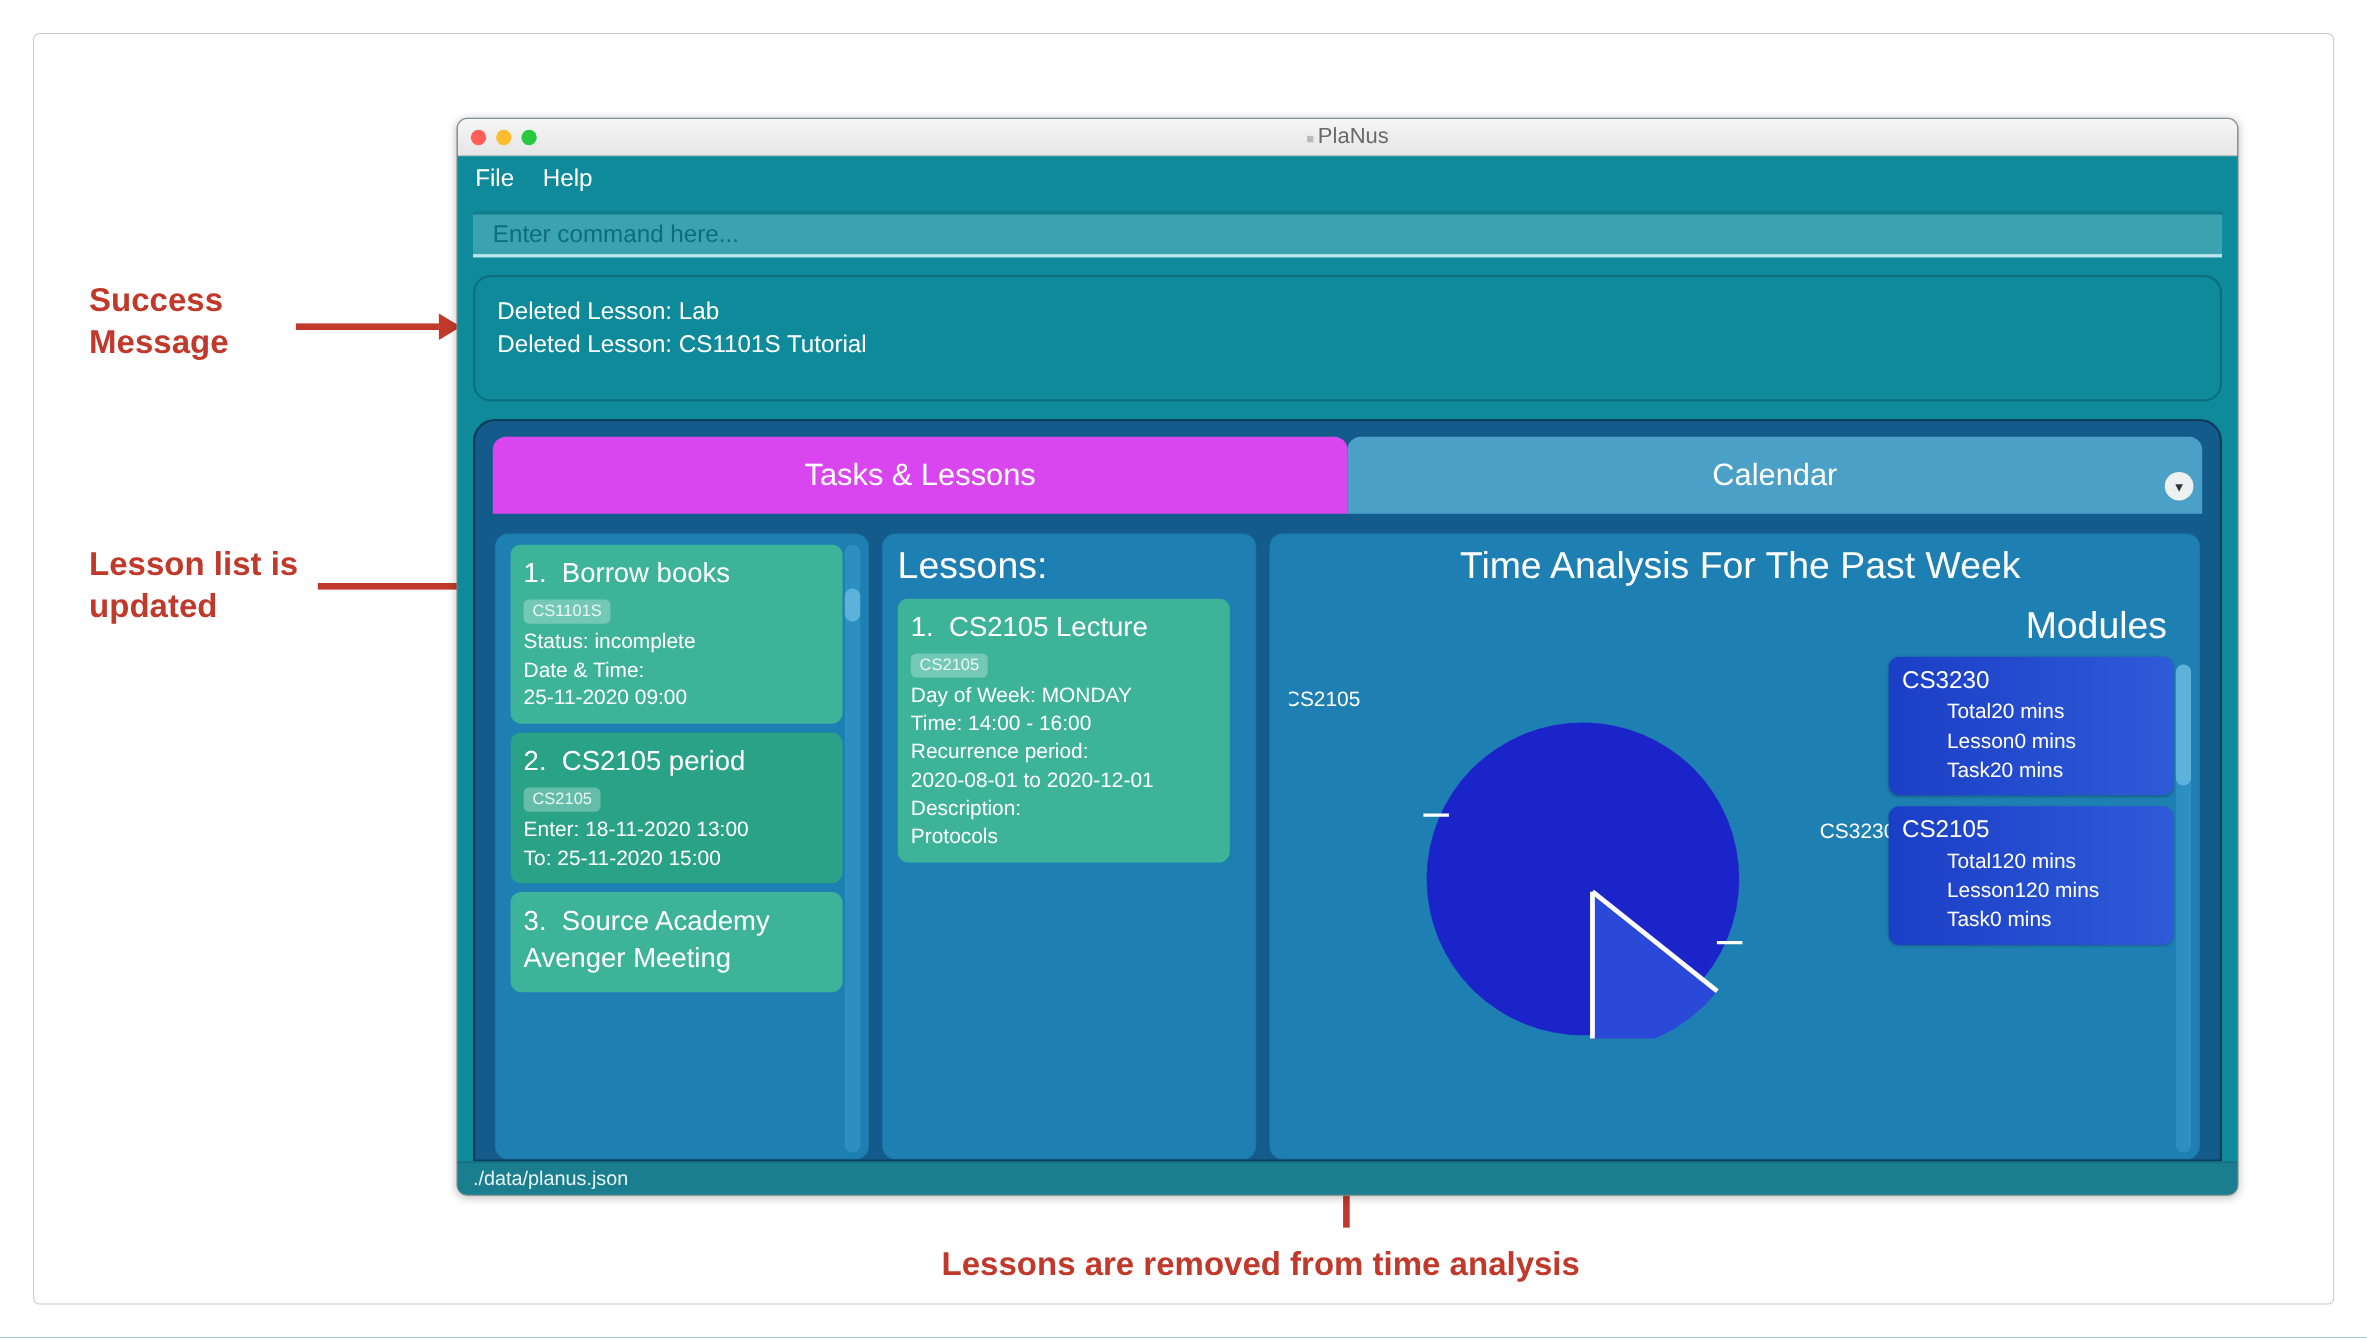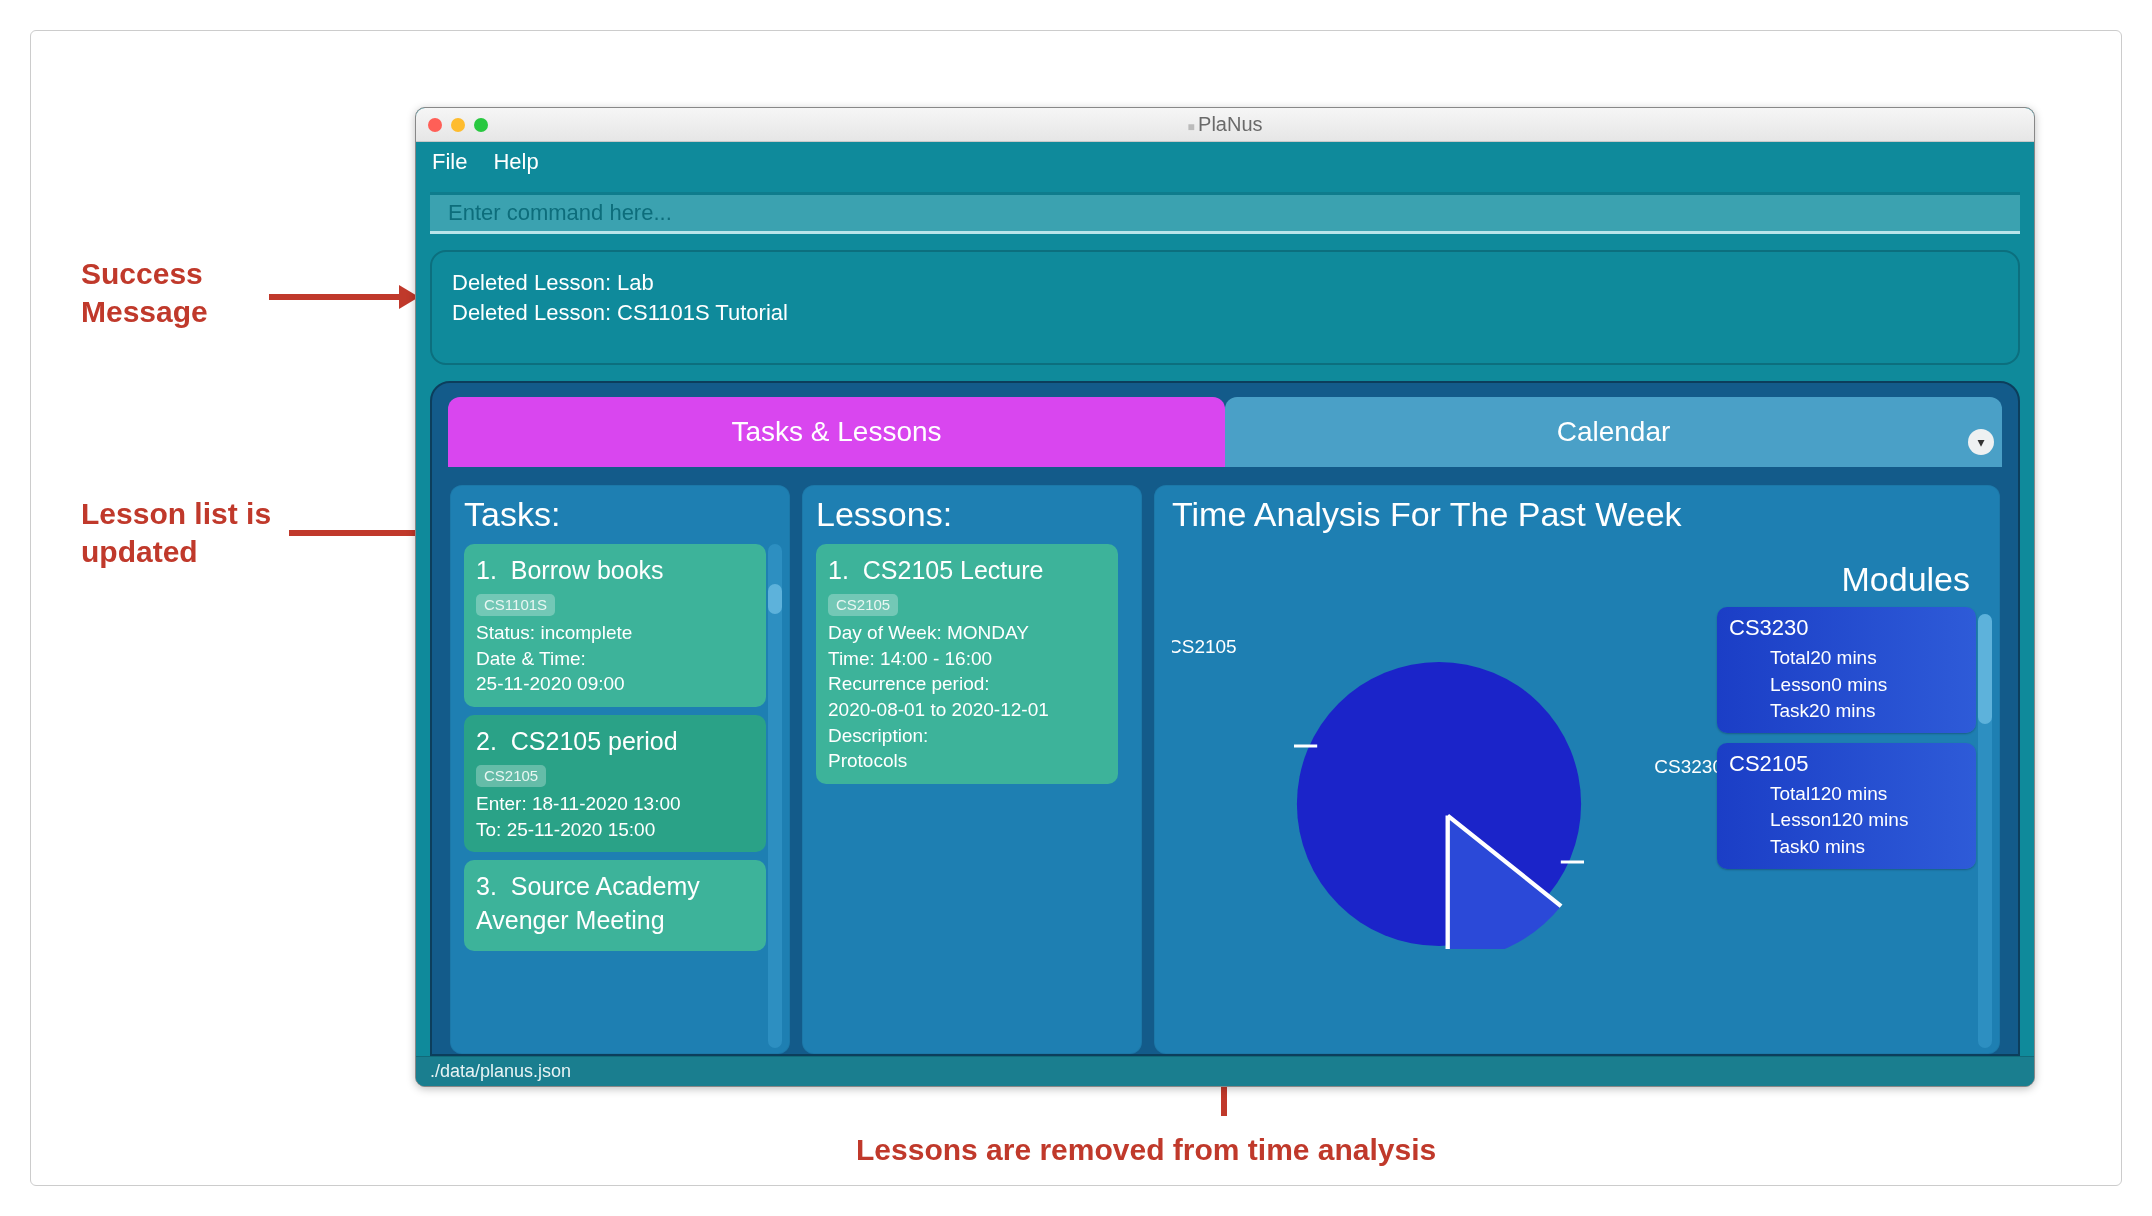--- a/index.html
+++ b/index.html
@@ -268,25 +268,25 @@
   .square-check {
     position: absolute;
     right: 34px; top: 88px;
     width: 22px; height: 22px;
     background: #6fc6b3;
     border: 1px solid #a6e0d3;
   }
 
   
   .analysis-title {
-    text-align: left;
+    text-align: center;
     color: #fff;
     font-size: 34px;
     font-weight: 300;
-    margin-bottom: 26px;
+    margin-bottom: 16px;
   }
   .analysis-body {
     display: flex;
     gap: 12px;
     flex: 1 1 auto;
     overflow: hidden;
   }
   .pie-wrap {
     flex: 1 1 auto;
     display: flex;
@@ -407,21 +407,20 @@
       <div class="main-panel">
         <div class="tabs-row">
           <div class="tab active">Tasks &amp; Lessons</div>
           <div class="tab inactive">Calendar</div>
           <div class="dropdown-circle">▾</div>
         </div>
 
         <div class="content-row">
 
           <div class="col tasks">
-            <div class="col-title">Tasks:</div>
             <div class="square-check"></div>
             <div class="col-scroll">
               <div class="vscroll-track"></div>
               <div class="vscroll-thumb"></div>
 
               <div class="card g1">
                 <div class="head"><span>1.</span>&nbsp;&nbsp;<span>Borrow books</span></div>
                 <span class="chip">CS1101S</span>
                 <div><span>Status:</span> <span>incomplete</span></div>
                 <div>Date &amp; Time:</div>

